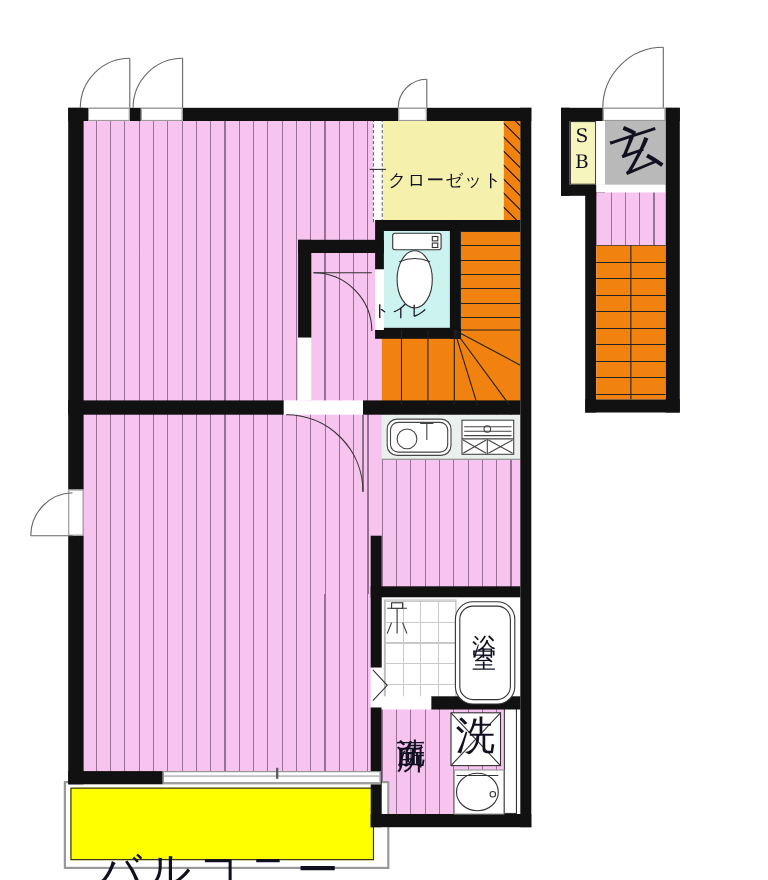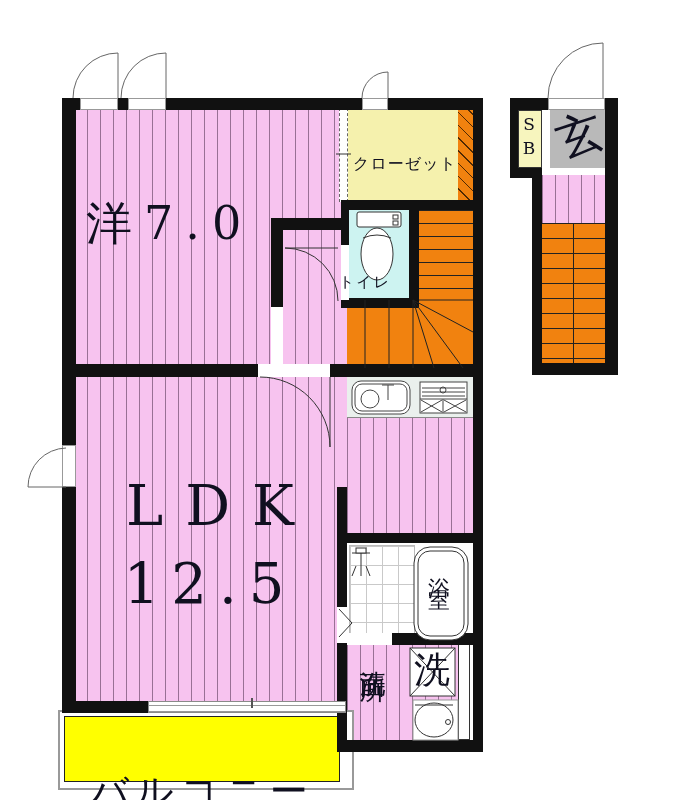--- a/index.html
+++ b/index.html
@@ -188,25 +188,22 @@
     <g stroke="#333" stroke-width="1" fill="#fff">
       <rect x="413" y="700" width="45" height="40" fill="#fff" stroke="#999"></rect>
       <ellipse cx="434" cy="720" rx="19" ry="17"></ellipse>
       <path d="M 415 705 L 453 705" fill="none"></path>
       <circle cx="448" cy="722" r="2.5" fill="none"></circle>
     </g>
 
     <path d="M 336 154 L 351 154" stroke="#333"></path>
   </svg>
 
-  <div class="label" style="left:86px;top:200px;font-size:46px;letter-spacing:12px;">洋7.0</div>
   <div class="label" style="left:353px;top:156px;font-size:16px;letter-spacing:1px;">クローゼット</div>
   <div class="label" style="left:339px;top:275px;font-size:15px;letter-spacing:2px;">トイレ</div>
-  <div class="label" style="left:74px;top:478px;width:272px;text-align:center;font-size:56px;letter-spacing:22px;text-indent:22px;">LDK</div>
-  <div class="label" style="left:74px;top:556px;width:272px;text-align:center;font-size:56px;letter-spacing:12px;">12.5</div>
   <div class="label vtext" style="left:428px;top:560px;height:80px;font-size:22px;letter-spacing:10px;">浴室</div>
   <div class="label vtext" style="left:360px;top:650px;height:92px;font-size:26px;letter-spacing:3px;">洗面所</div>
   <div class="label" style="left:414px;top:652px;font-size:36px;">洗</div>
   <div class="label" style="left:64px;top:728px;width:276px;text-align:center;font-size:38px;letter-spacing:6px;margin-top:44px;">バルコニー</div>
   <div class="label" style="left:552px;top:112px;width:55px;text-align:center;font-size:46px;transform:rotate(-18deg);">玄</div>
   <div class="label vtext" style="left:520px;top:114px;height:52px;font-size:17px;letter-spacing:4px;">SB</div>
 
 </div>
 
 </body></html>

